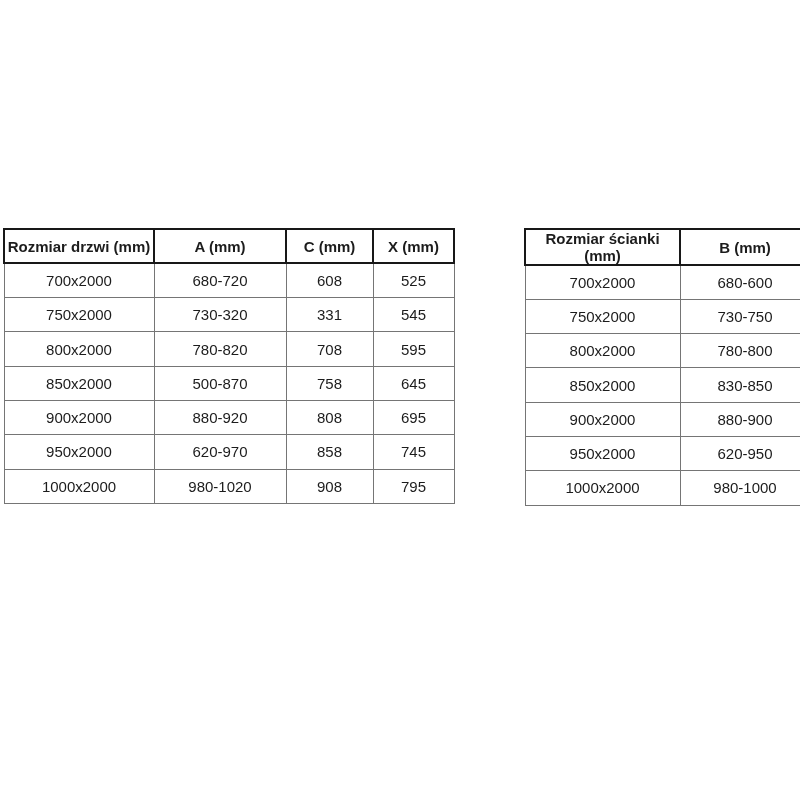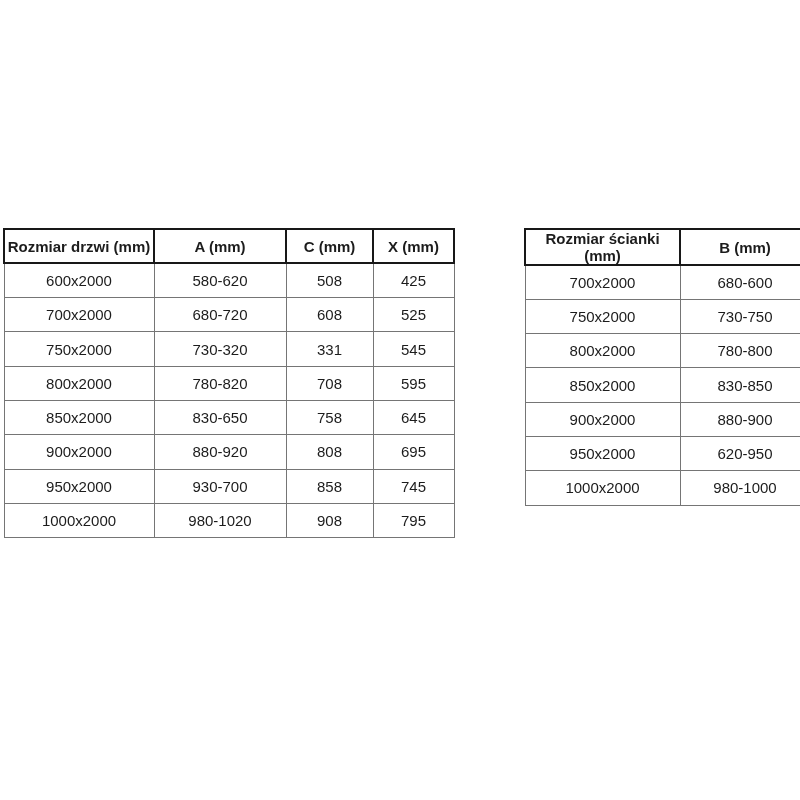--- a/index.html
+++ b/index.html
@@ -67,58 +67,52 @@
     <thead>
         <tr>
           <th>Rozmiar drzwi (mm)</th>
           <th>A (mm)</th>
           <th>C (mm)</th>
           <th>X (mm)</th>
         </tr>
       </thead>
     <tbody>
         <tr>
-          <td>600x2000</td>
-          <td>580-620</td>
-          <td>508</td>
-          <td>425</td>
-        </tr>
-        <tr>
           <td>700x2000</td>
           <td>680-720</td>
           <td>608</td>
           <td>525</td>
         </tr>
         <tr>
           <td>750x2000</td>
           <td>730-320</td>
           <td>331</td>
           <td>545</td>
         </tr>
         <tr>
           <td>800x2000</td>
           <td>780-820</td>
           <td>708</td>
           <td>595</td>
         </tr>
         <tr>
           <td>850x2000</td>
-          <td>830-650</td>
+          <td>500-870</td>
           <td>758</td>
           <td>645</td>
         </tr>
         <tr>
           <td>900x2000</td>
           <td>880-920</td>
           <td>808</td>
           <td>695</td>
         </tr>
         <tr>
           <td>950x2000</td>
-          <td>930-700</td>
+          <td>620-970</td>
           <td>858</td>
           <td>745</td>
         </tr>
         <tr>
           <td>1000x2000</td>
           <td>980-1020</td>
           <td>908</td>
           <td>795</td>
         </tr>
       </tbody>

